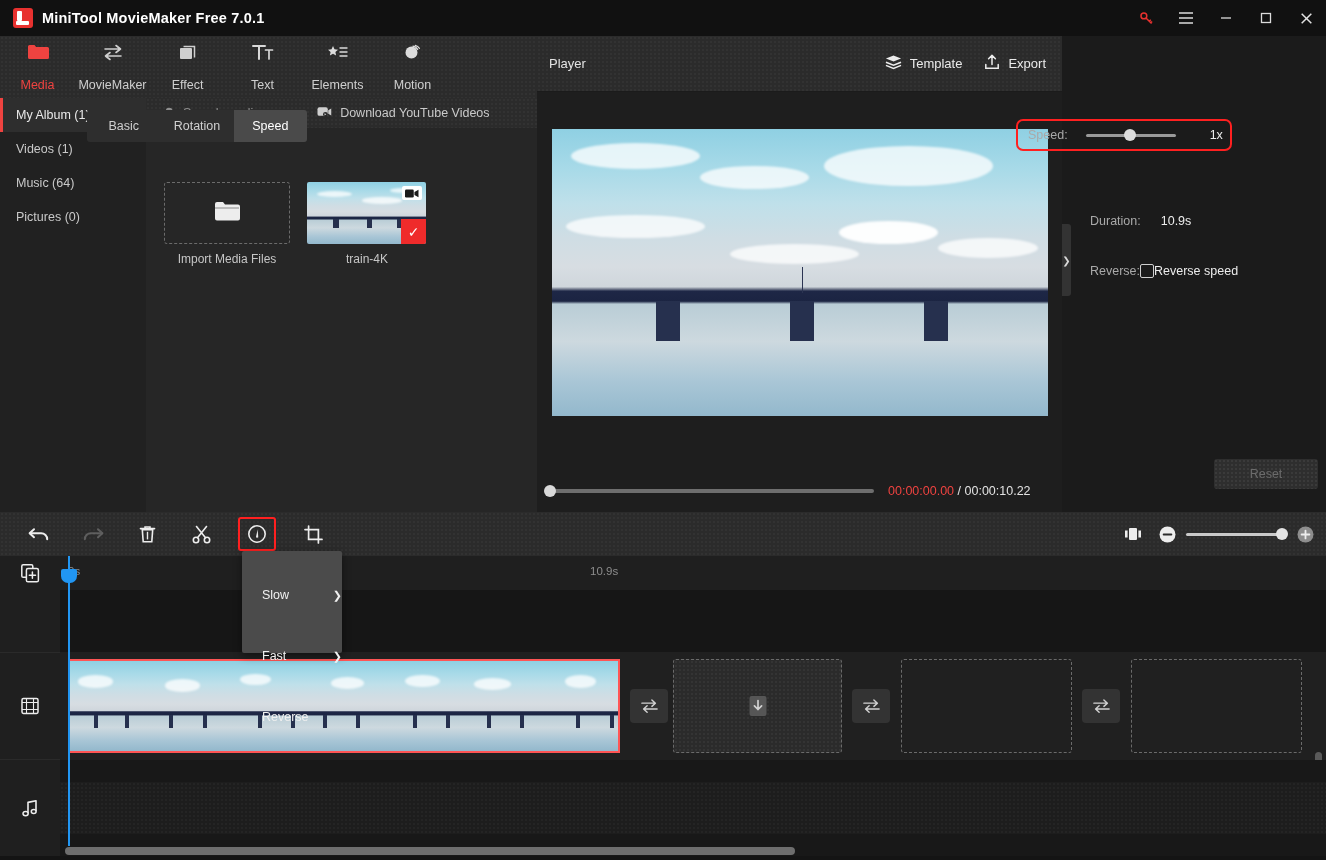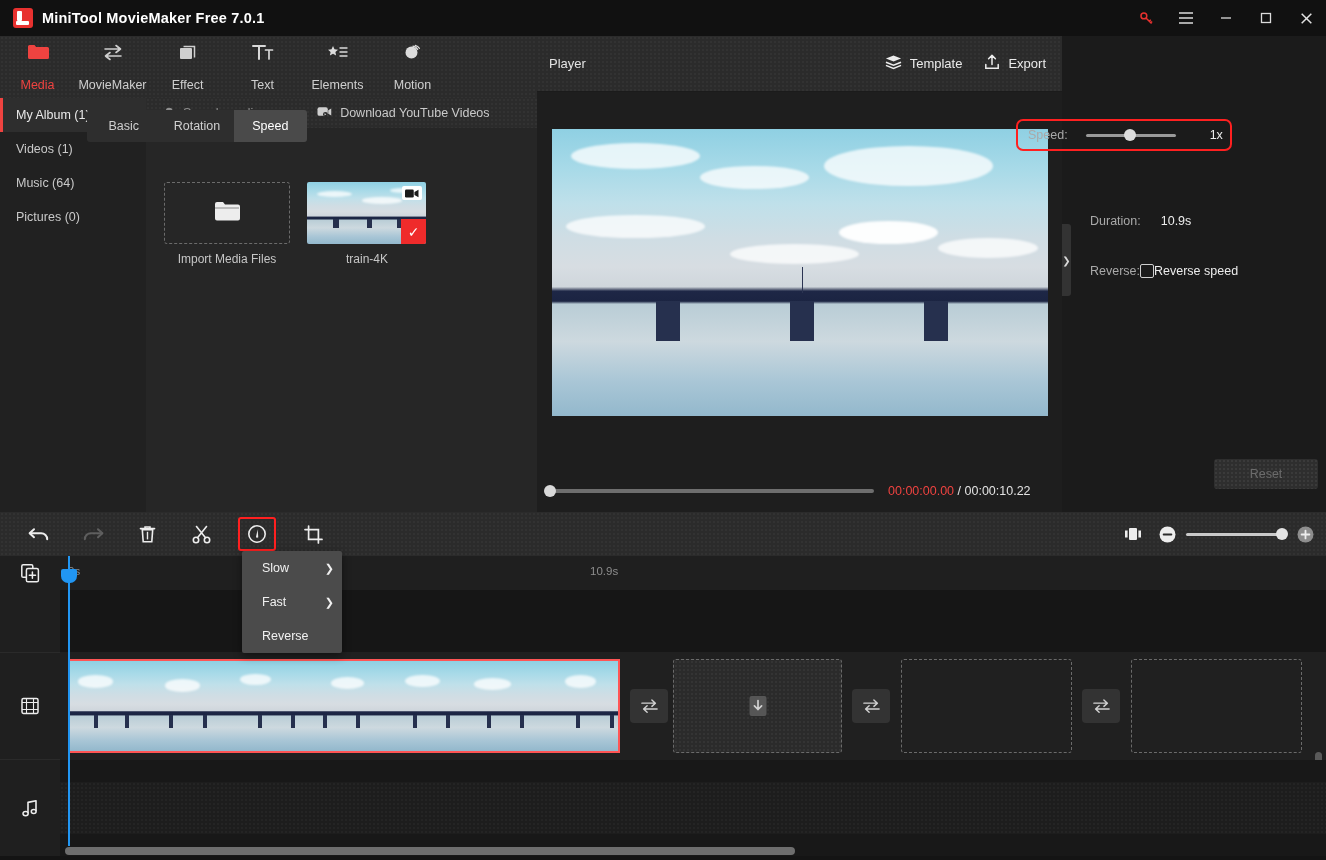--- a/index.html
+++ b/index.html
@@ -237,22 +237,22 @@
   .circ-btn { width:18px; height:18px; border-radius:50%; display:flex; align-items:center; justify-content:center;}
 
   
   .ctxmenu {
     position:absolute; left:242px; top:551px; width:100px; height:102px;
     background:#4b4b4b; border-radius:2px; z-index:40;
     box-shadow: 0 3px 9px rgba(0,0,0,.45);
     padding-top: 0px;
   }
   .ctx-item {
-    height:34px; display:flex; align-items:center; padding:0 8px 0 20px;
-    font-size:12.5px; color:#f0f0f0; cursor:default;
+    height:34px; display:flex; align-items:center; padding:0 0 0 20px;
+    font-size:12.5px; color:#f0f0f0; cursor:default;margin-top:27px;
   }
   .ctx-item .arrow { margin-left:auto; font-size:11px; color:#f0f0f0; }
 
   
   .timeline { position:absolute; left:0; top:556px; width:1326px; height:304px; background:#141414; }
   .tl-header {
     position:absolute; left:0; top:0; width:1326px; height:34px; background:#1f1f1f;
   }
   .tl-addbtn { position:absolute; left:20px; top:7px; width:22px; height:20px; display:flex; align-items:center; justify-content:center;}
   .tl-ruler { position:absolute; left:60px; top:0; right:0; height:34px; }

